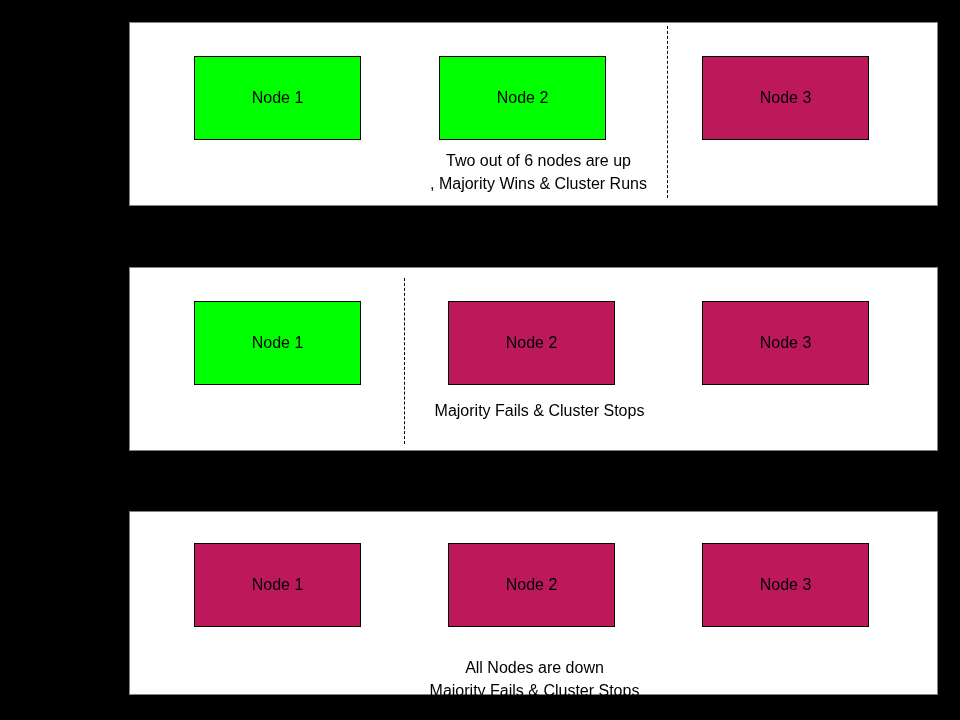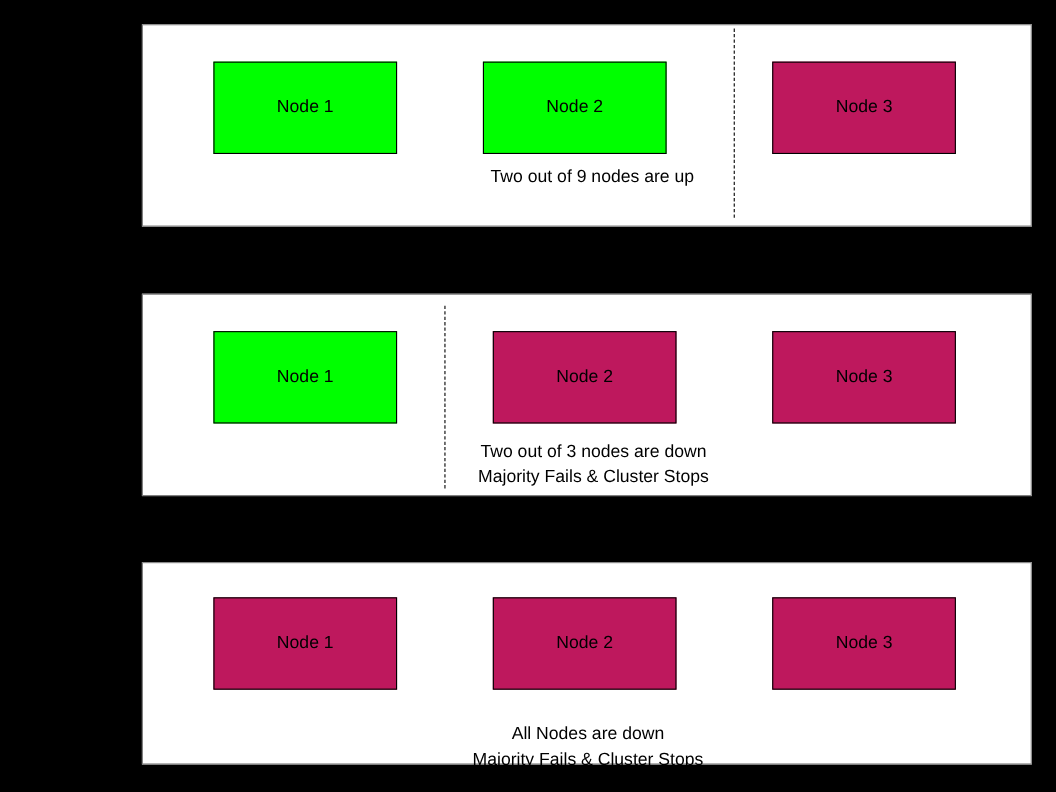--- a/index.html
+++ b/index.html
@@ -89,31 +89,31 @@
 <body>
 
 <div class="stage">
 
   <div class="panel panel-1">
     <div class="node up p1-n1">Node 1</div>
     <div class="node up p1-n2">Node 2</div>
     <div class="node down p1-n3">Node 3</div>
     <div class="divider p1-div"></div>
     <div class="caption p1-cap">
-      <span class="line">Two out of 9 nodes are up</span>
+      <span class="line">Two out of 6 nodes are up</span>
+      <span class="line">, Majority Wins &amp; Cluster Runs</span>
     </div>
   </div>
 
   <div class="panel panel-2">
     <div class="node up p2-n1">Node 1</div>
     <div class="node down p2-n2">Node 2</div>
     <div class="node down p2-n3">Node 3</div>
     <div class="divider p2-div"></div>
     <div class="caption p2-cap">
-      <span class="line">Two out of 3 nodes are down</span>
       <span class="line">Majority Fails &amp; Cluster Stops</span>
     </div>
   </div>
 
   <div class="panel panel-3">
     <div class="node down p3-n1">Node 1</div>
     <div class="node down p3-n2">Node 2</div>
     <div class="node down p3-n3">Node 3</div>
     <div class="caption p3-cap">
       <span class="line">All Nodes are down</span>

